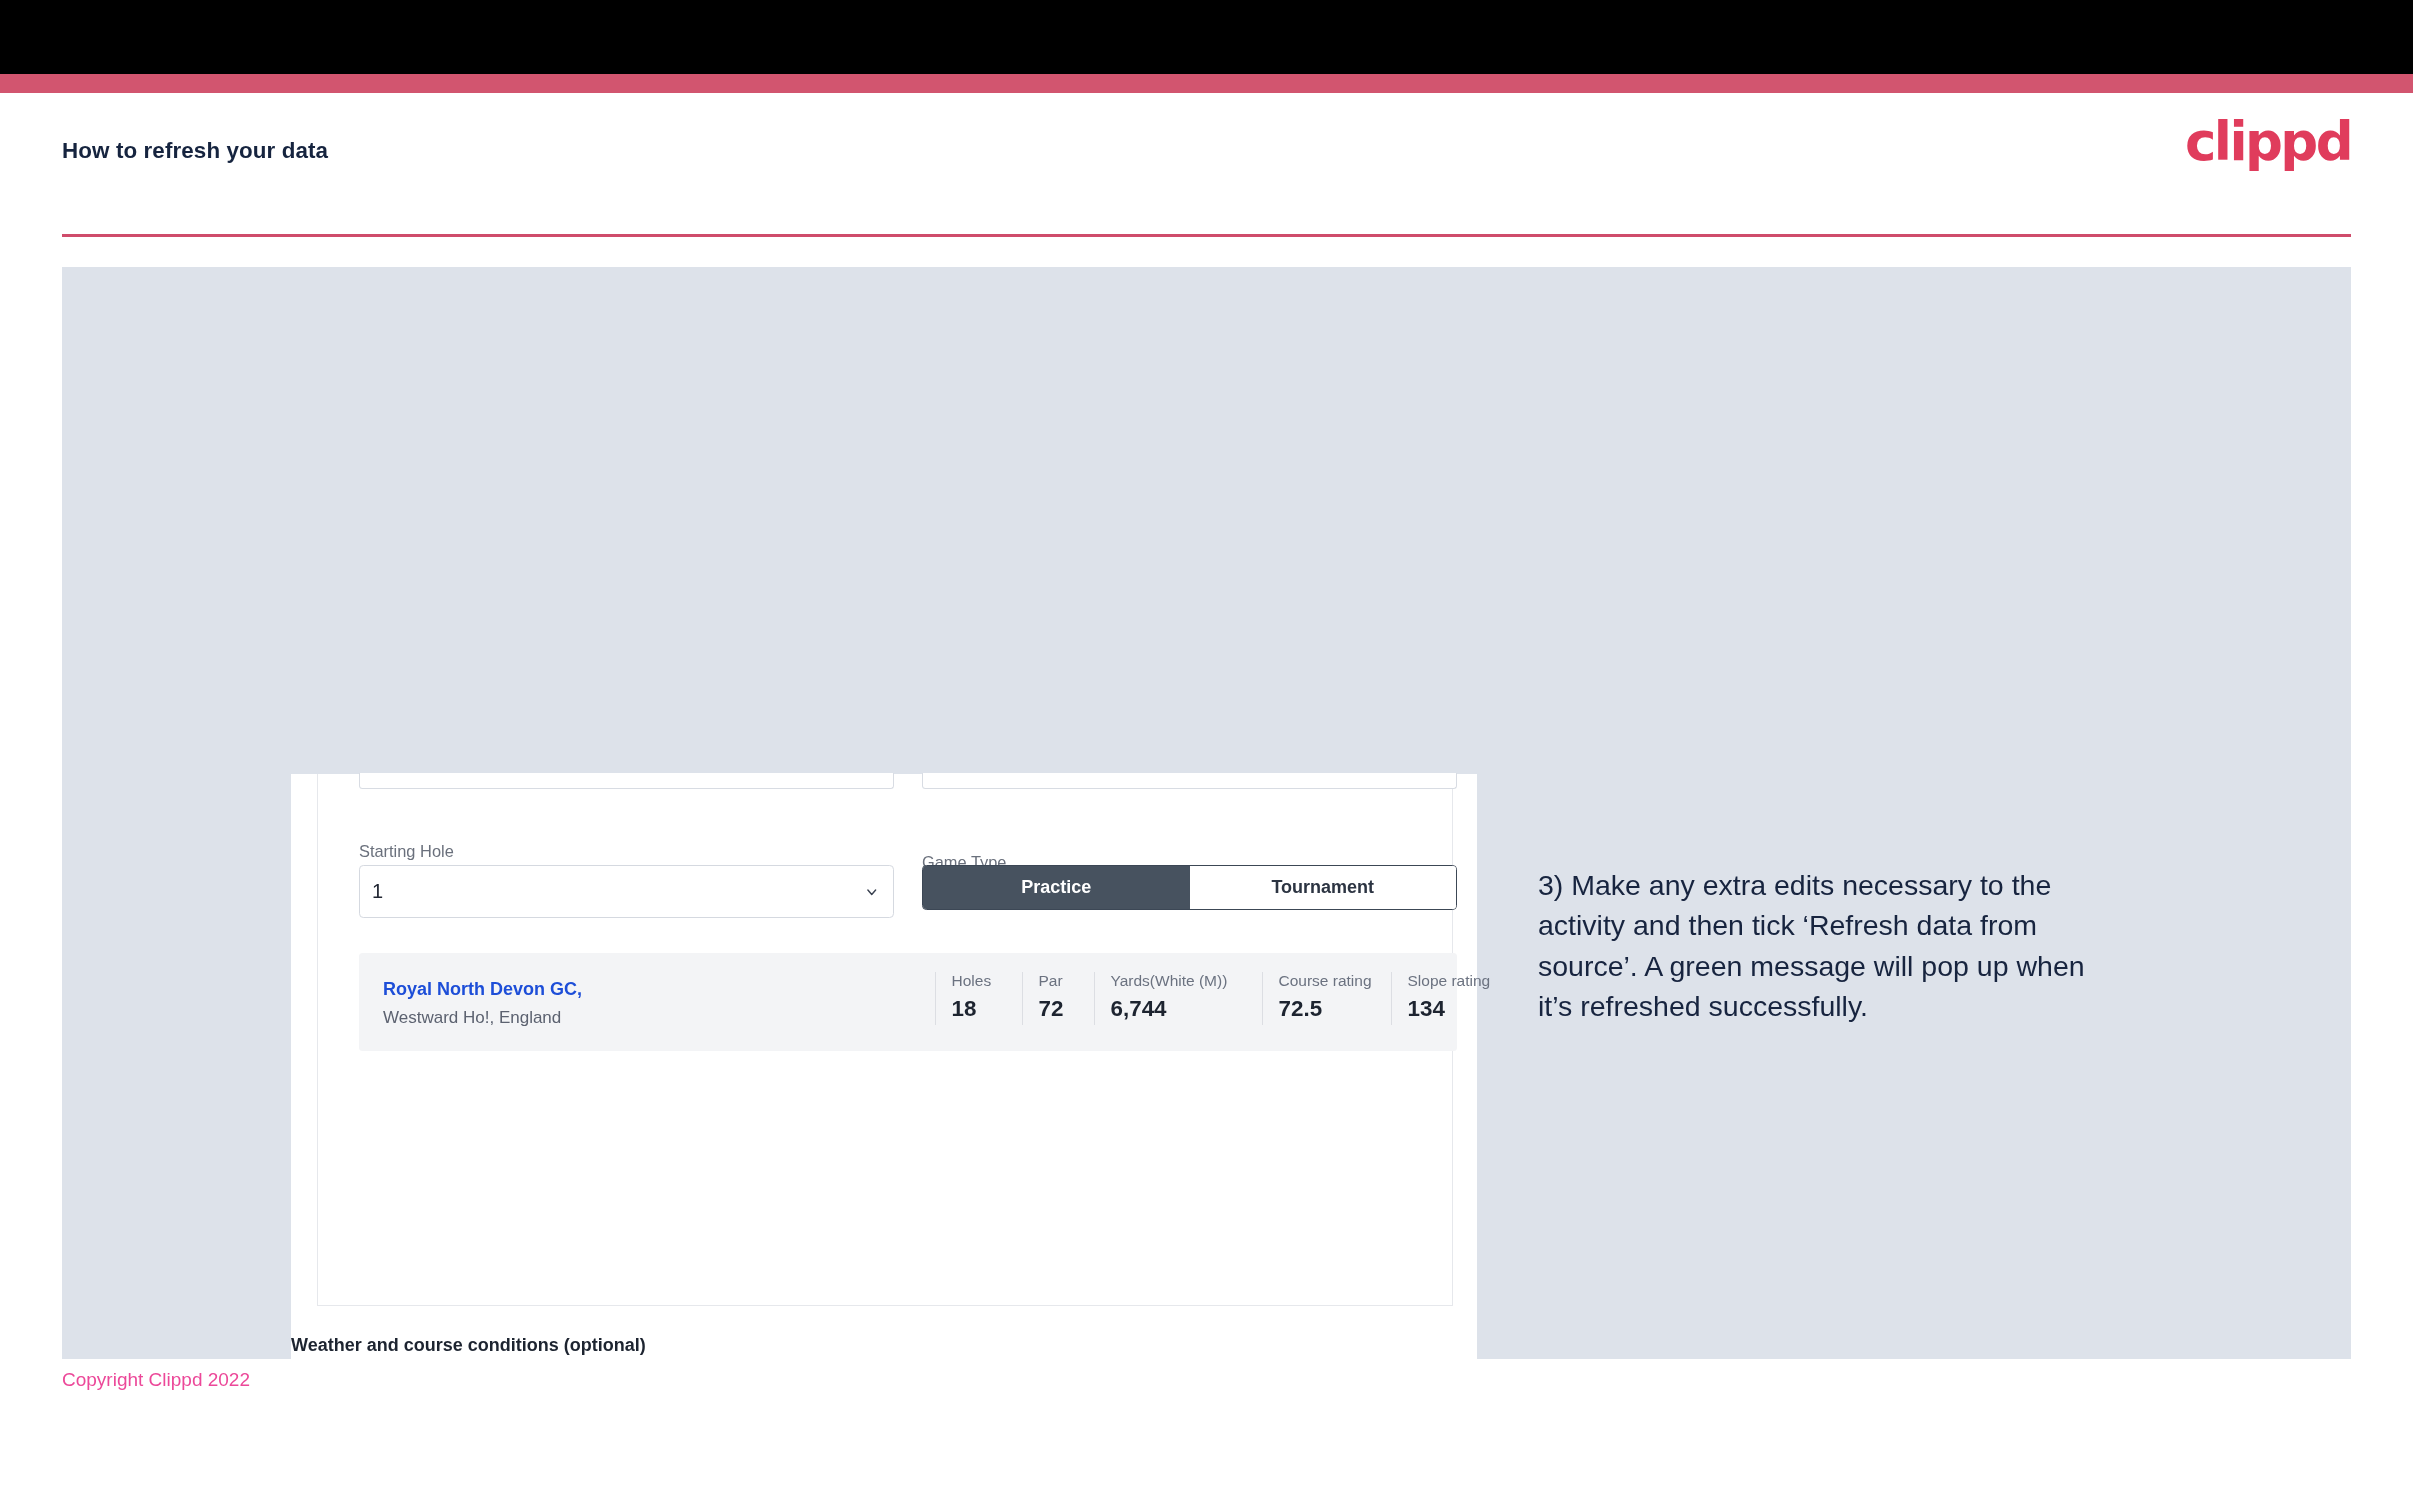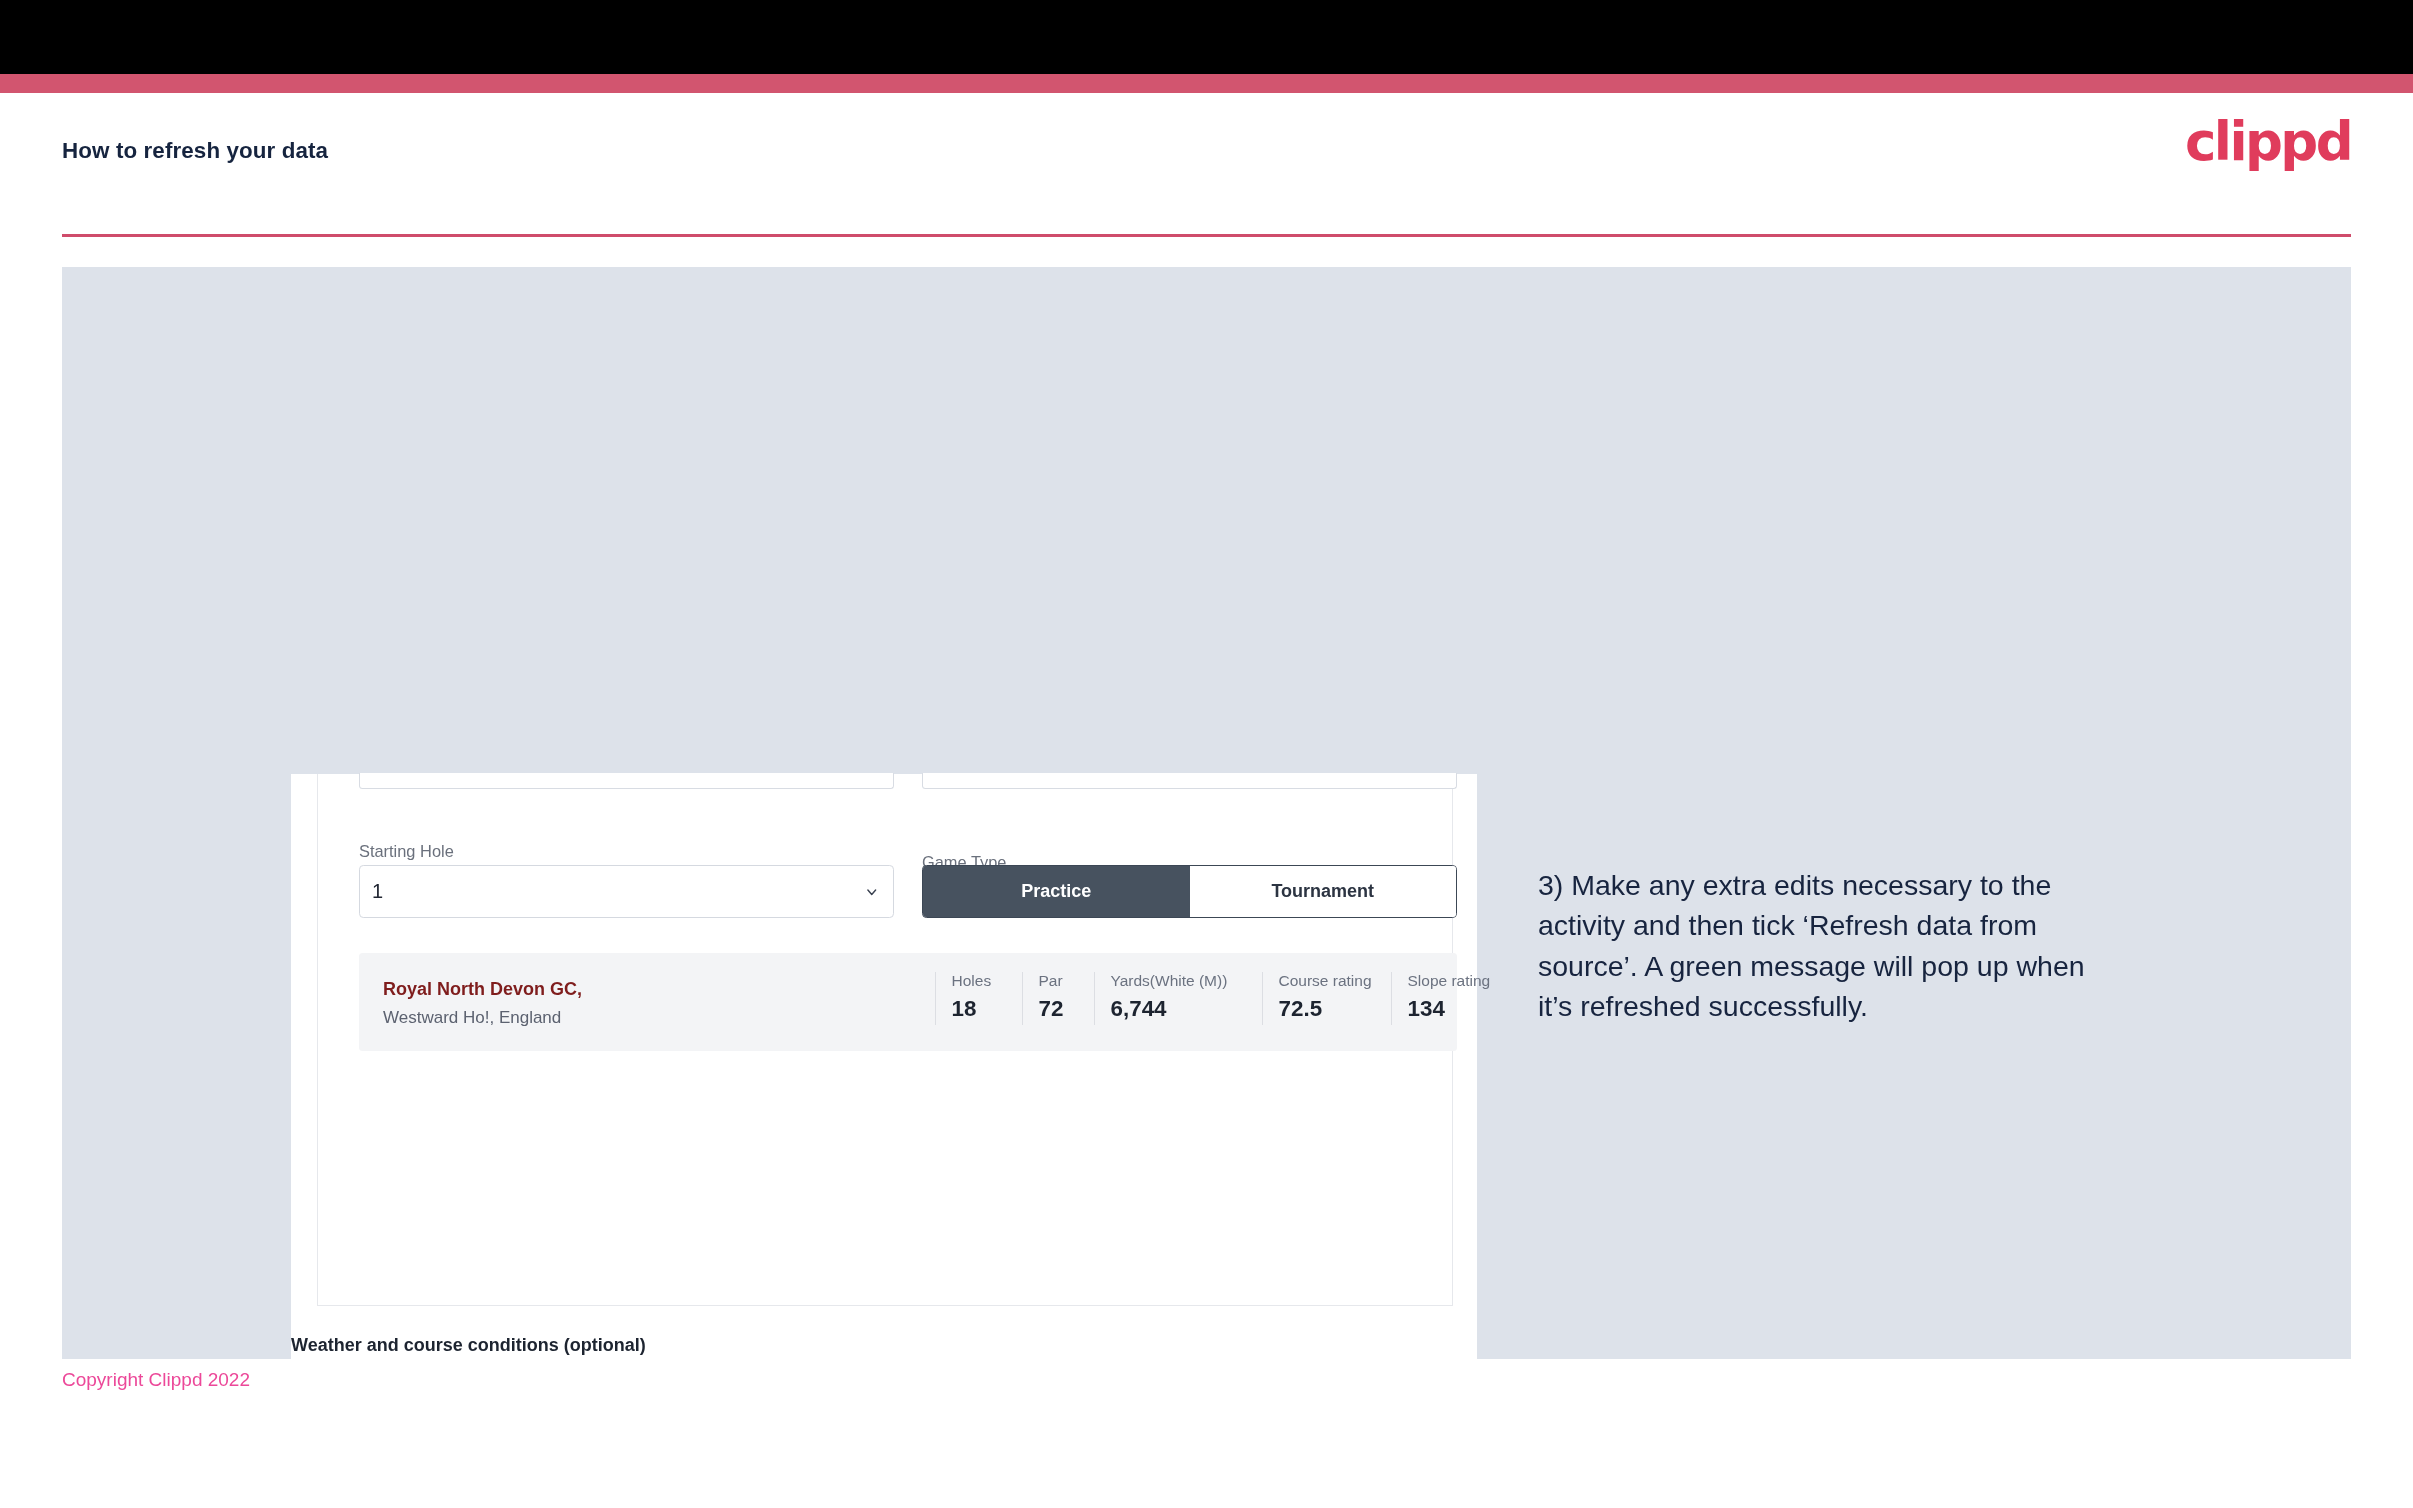--- a/index.html
+++ b/index.html
@@ -129,21 +129,21 @@
   #starting-hole-label { left: 41px; top: 68px; }
   #starting-hole-select {
     left: 41px; top: 91px; width: 535px; height: 53px;
   }
   #starting-hole-value { font-size: 20px; }
 
   
   #game-type-label { left: 604px; top: 68px; margin-top: 11px; }
   #game-type-group {
     position: absolute; left: 604px; top: 91px;
-    width: 535px; height: 53px;
+    width: 535px; height: 45px;
     border: 0.9px solid #3c4755;
     border-radius: 4.3px;
     display: flex; overflow: hidden;
   }
   .toggle-seg {
     flex: 1;
     display: flex; align-items: center; justify-content: center;
     font-size: 18px; font-weight: bold;
     cursor: pointer;
   }
@@ -155,21 +155,21 @@
     position: absolute; left: 41px; top: 179px;
     width: 1098px; height: 98px;
     background: #f3f4f6;
     border-radius: 3.5px;
     display: flex; align-items: center;
   }
   #course-name-block {
     position: absolute; left: 24px; top: 26px;
   }
   #course-name {
-    font-size: 18px; font-weight: bold; color: #7f1d1d;
+    font-size: 18px; font-weight: bold; color: #1d4ed8;
     white-space: nowrap;
   }
   #course-location {
     font-size: 17px; color: #5c6270; margin-top: 7.8px;
     white-space: nowrap;
   }
   .stat-cell {
     position: absolute; top: 19px;
     text-align: left;
     border-left: 0.9px solid #dcdee3;

